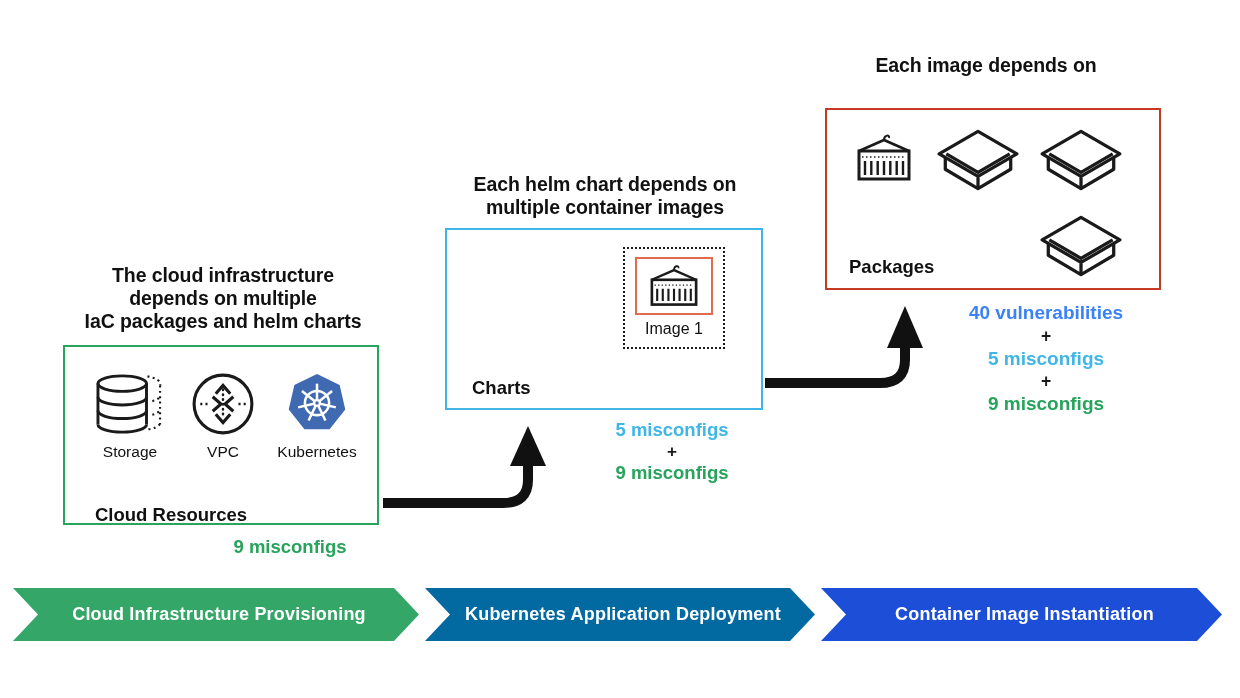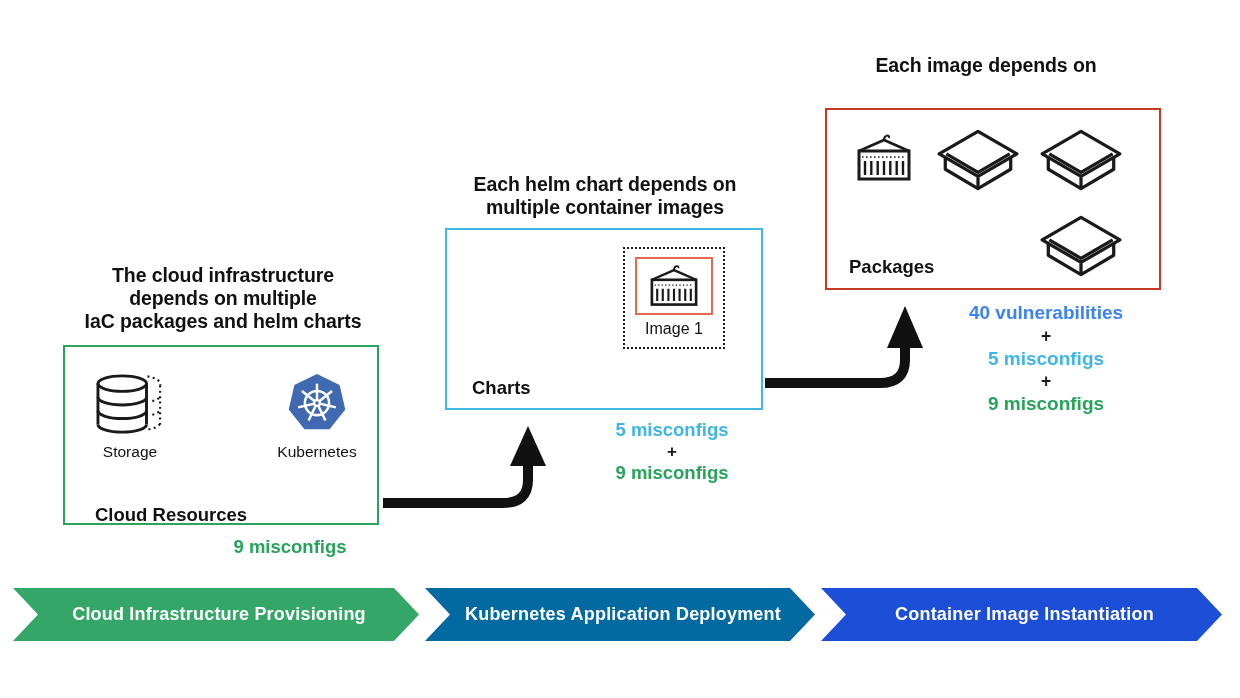--- a/index.html
+++ b/index.html
@@ -63,20 +63,35 @@
             <path d="M69,15 L69,55"></path>
             <path d="M61,31 a14,8 0 0 0 8,-4.5"></path>
             <path d="M61,45 a14,8 0 0 0 8,-4.5"></path>
             <path d="M57,60 a16,9 0 0 0 12,-5.5"></path>
           </g>
         </svg>
       </div>
       <div class="cell-label">Storage</div>
     </div>
 
+    <div class="cell" style="left:112px;top:22px;width:92px;">
+      <div class="iconwrap">
+        <svg width="64" height="64" viewBox="0 0 62 62" fill="none" stroke="#1a1a1a">
+          <circle cx="31" cy="31" r="28" stroke-width="3"></circle>
+          <path d="M31,17 V45" stroke-width="2.4" stroke-dasharray="0.5 4.2" stroke-linecap="round"></path>
+          <path d="M24,21 L31,13 L38,21" stroke-width="3"></path>
+          <path d="M24,41 L31,49 L38,41" stroke-width="3"></path>
+          <path d="M9,31 H17" stroke-width="2.4" stroke-dasharray="2 3"></path>
+          <path d="M21,24 L29,31 L21,38" stroke-width="3"></path>
+          <path d="M53,31 H45" stroke-width="2.4" stroke-dasharray="2 3"></path>
+          <path d="M41,24 L33,31 L41,38" stroke-width="3"></path>
+        </svg>
+      </div>
+      <div class="cell-label">VPC</div>
+    </div>
 
     <div class="cell" style="left:202px;top:22px;width:100px;">
       <div class="iconwrap">
         <svg width="64" height="60" viewBox="0 0 66 62">
           <polygon points="33,0 56.4,11.3 62.2,36.7 46,57 20,57 3.8,36.7 9.6,11.3" fill="#3f69b1"></polygon>
           <g stroke="#fff" stroke-width="2.6" fill="none">
             <line x1="33" y1="30" x2="33" y2="10"></line>
             <line x1="33" y1="30" x2="48.6" y2="17.5"></line>
             <line x1="33" y1="30" x2="52.5" y2="34.5"></line>
             <line x1="33" y1="30" x2="41.7" y2="48"></line>

